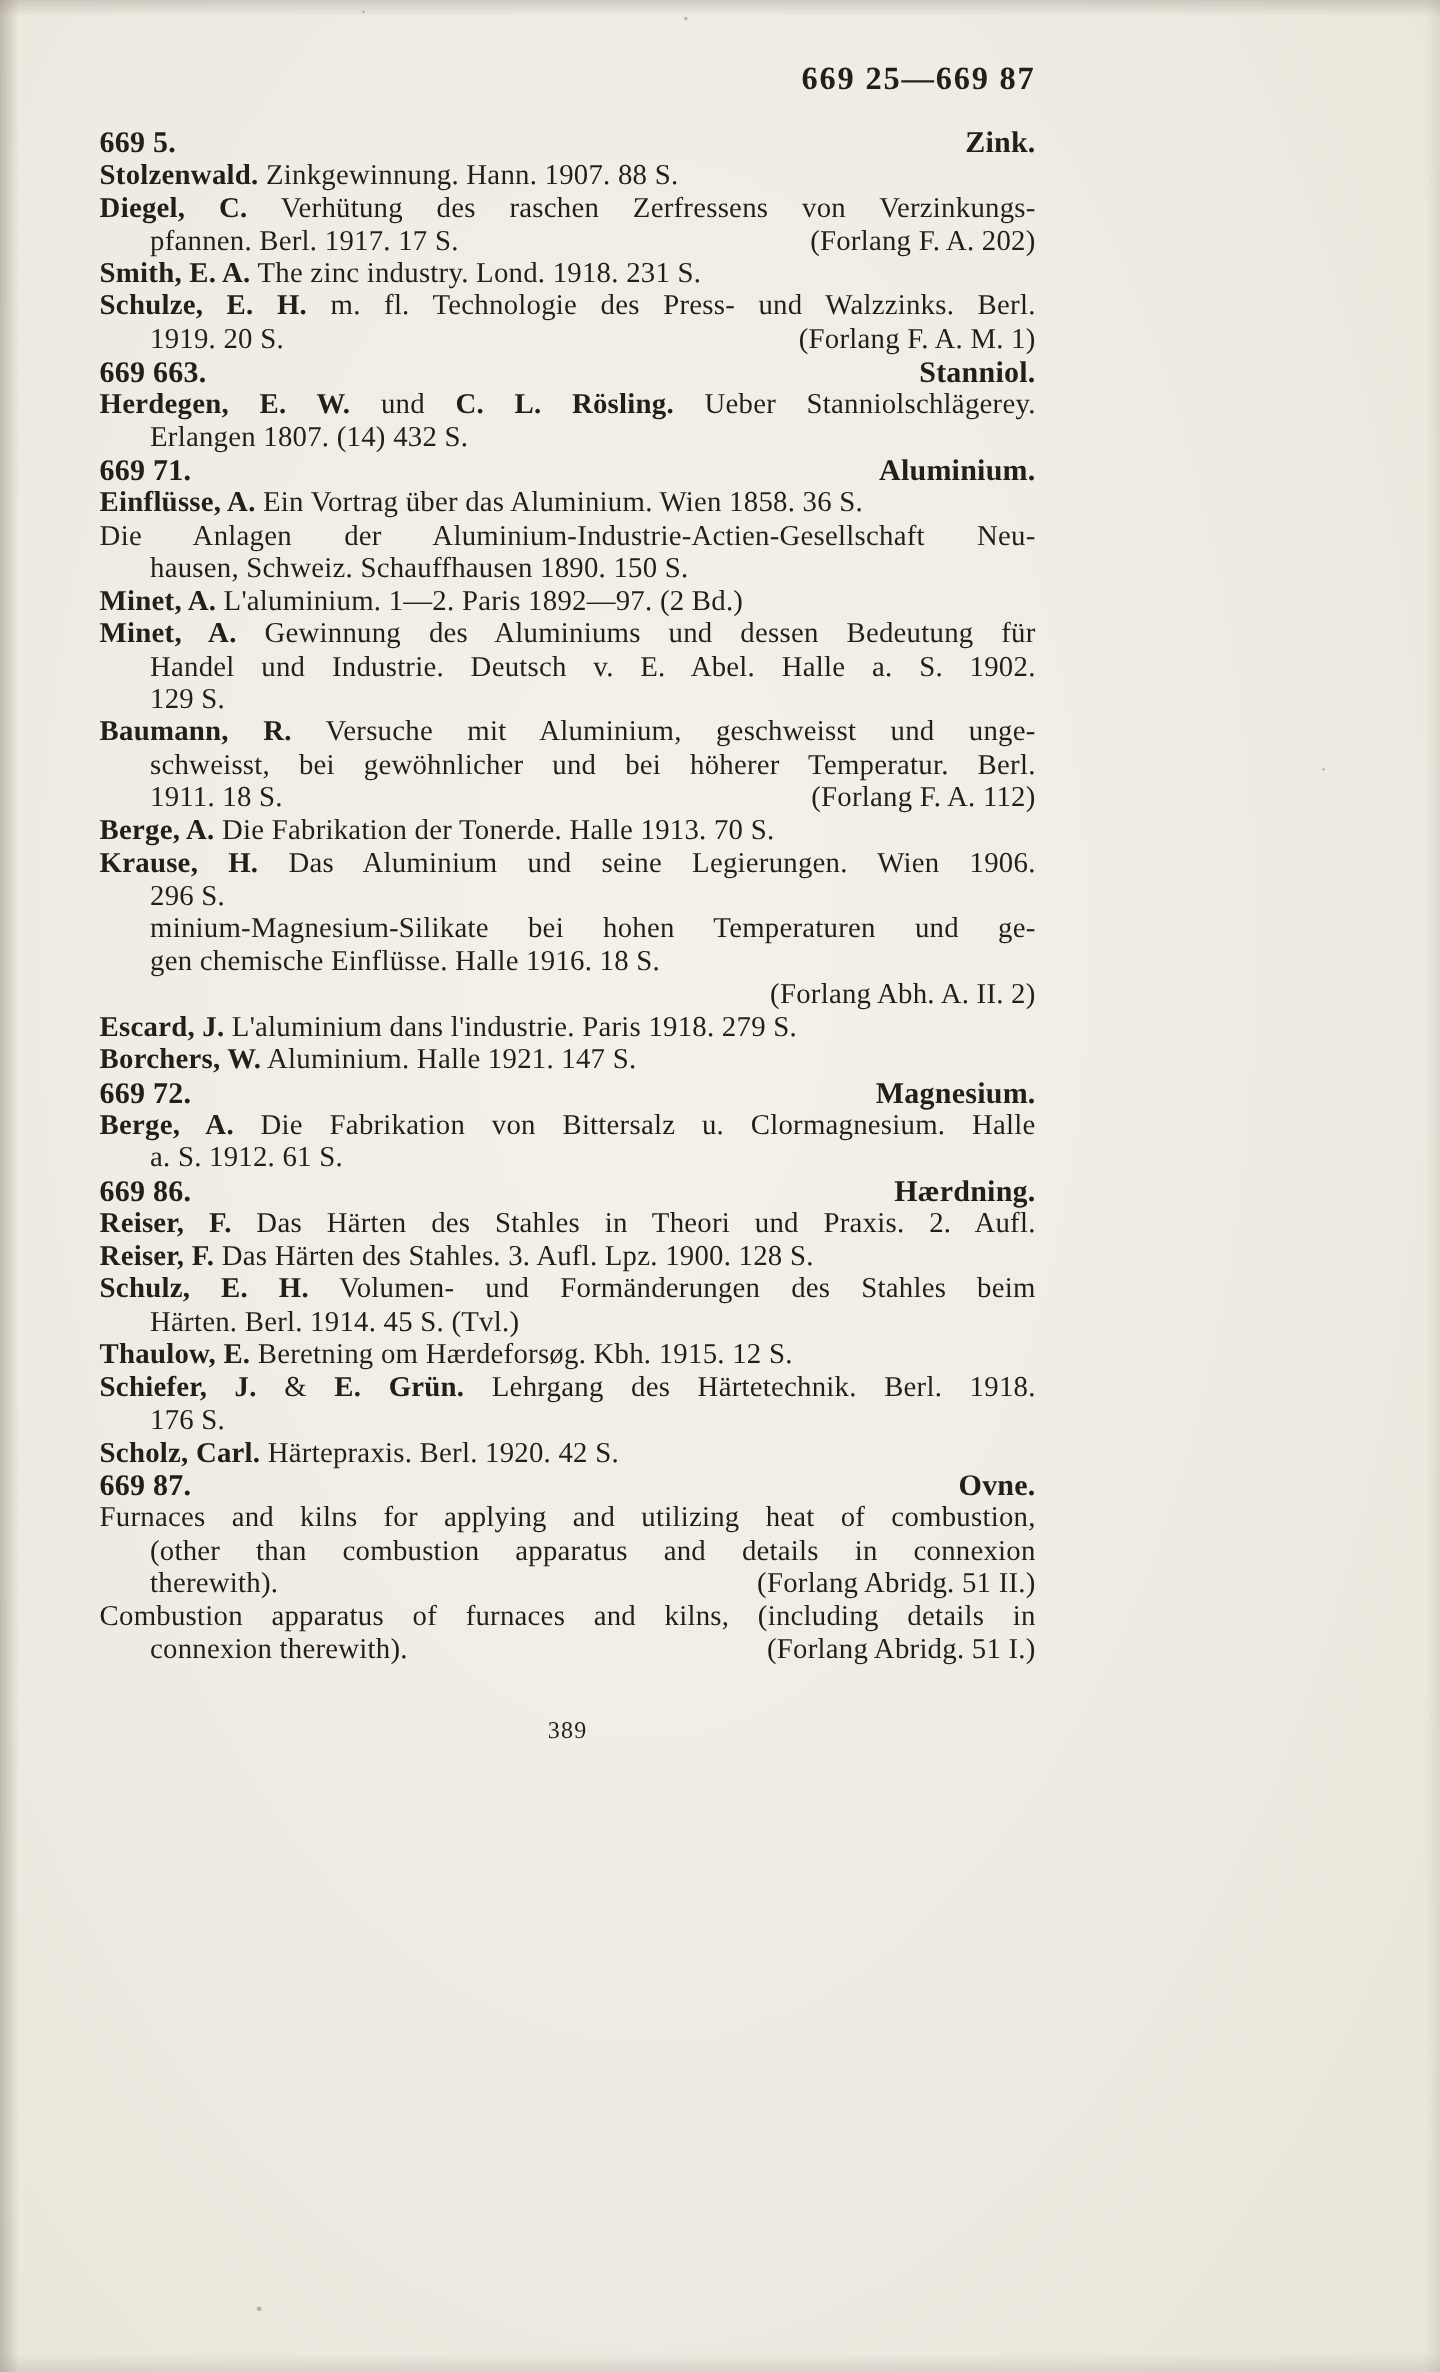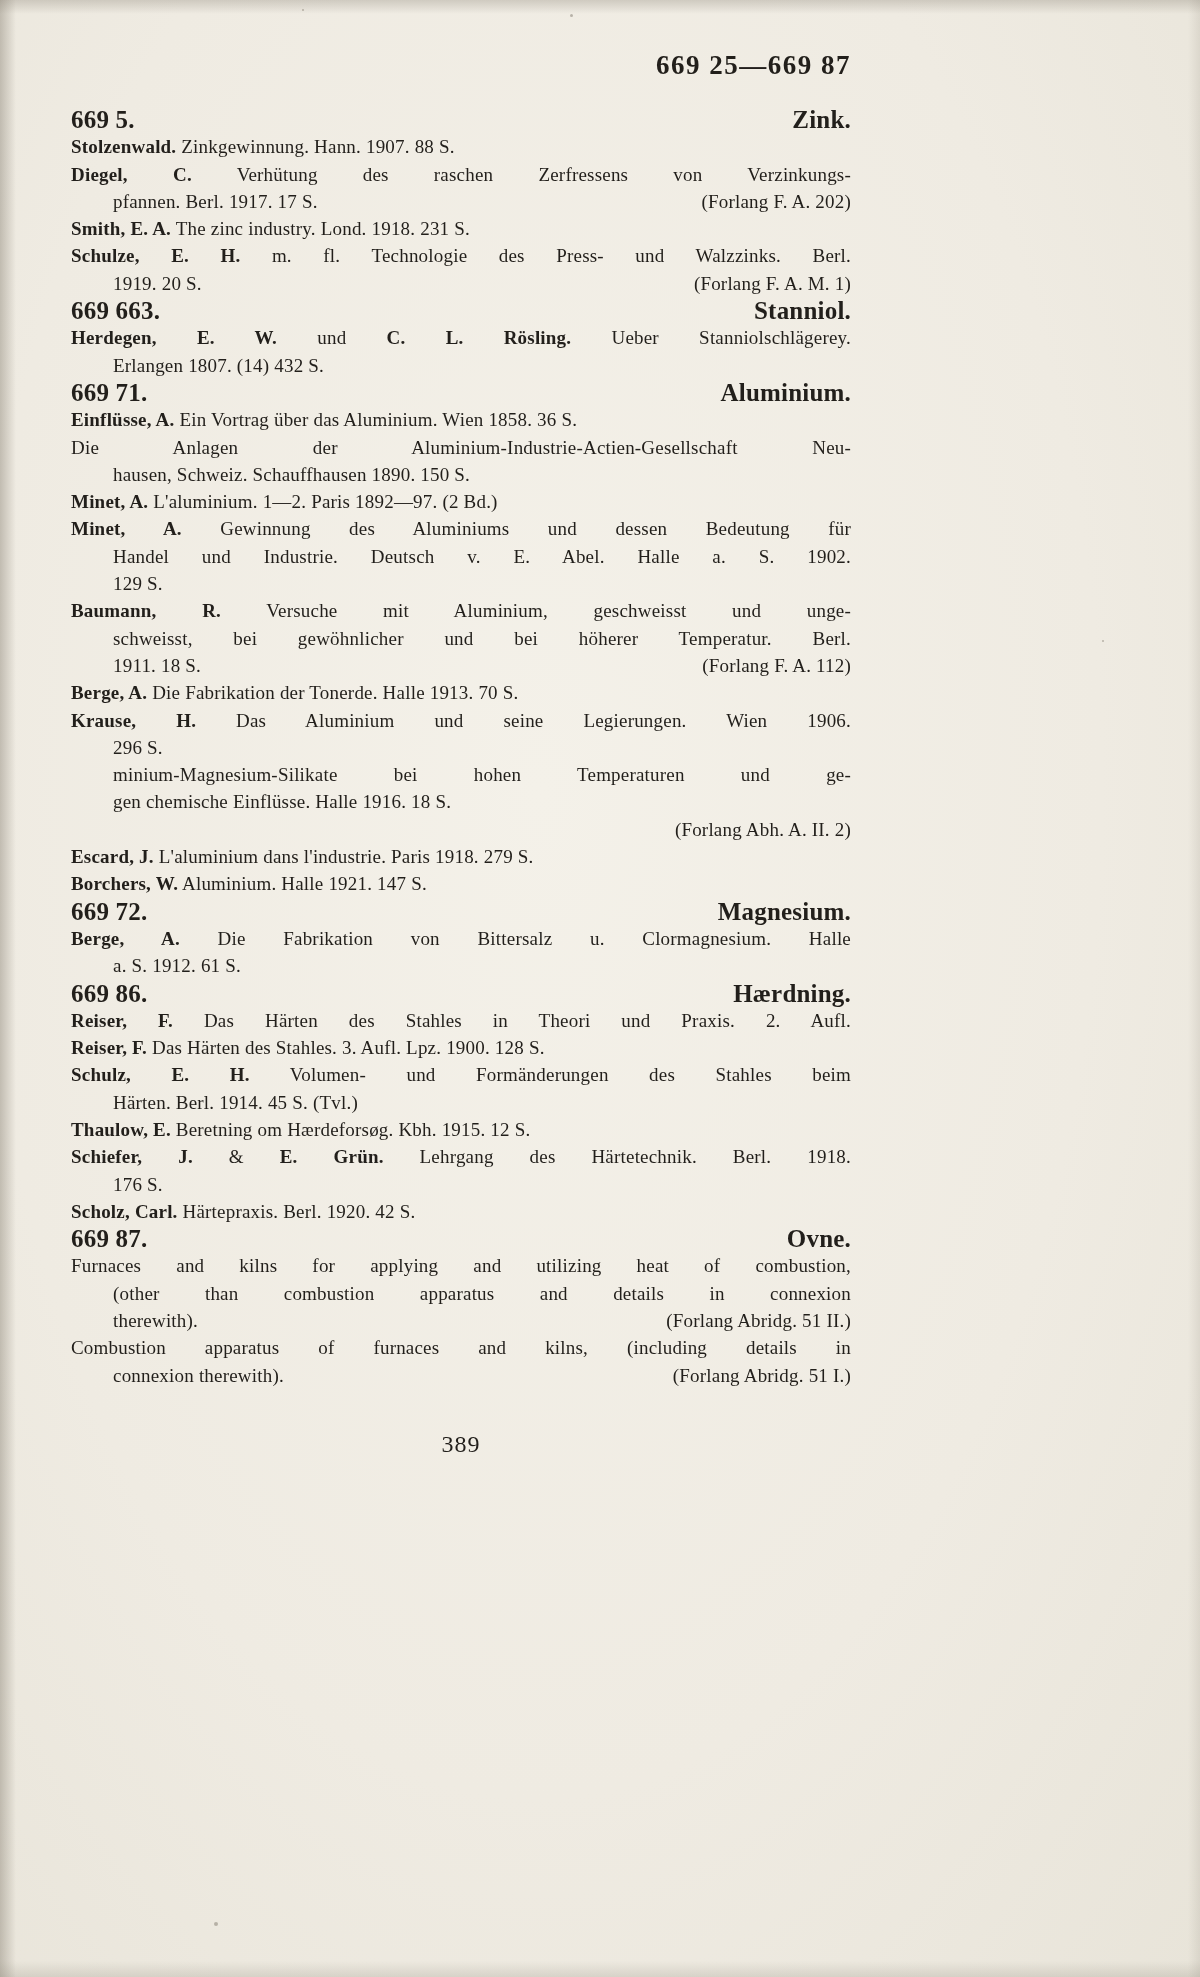--- a/index.html
+++ b/index.html
@@ -12,52 +12,52 @@
     color: #221f1b;
     background:
       linear-gradient(90deg, rgba(138,131,118,.45) 0, rgba(138,131,118,0) 16px),
       linear-gradient(180deg, rgba(138,131,118,.32) 0, rgba(138,131,118,0) 14px),
       linear-gradient(270deg, rgba(138,131,118,.16) 0, rgba(138,131,118,0) 12px),
       linear-gradient(0deg, rgba(138,131,118,.22) 0, rgba(138,131,118,0) 16px),
       radial-gradient(ellipse at 45% 40%, #f4f1e9 0%, #efebe2 60%, #e8e4d9 100%);
   }
   .text-block {
     position: absolute;
-    left: 71px;
+    left: 83px;
     top: 50px;
     width: 780px;
   }
   .running-header {
     font-size: 27px;
     font-weight: bold;
     text-align: right;
     line-height: 30px;
     margin-bottom: 26px;
     letter-spacing: 1.5px;
   }
   .line, .section-head {
-    font-size: 19px;
+    font-size: 24px;
     line-height: 27.3px;
     letter-spacing: 0.2px;
   }
   .section-head {
     display: flex;
     justify-content: space-between;
     font-weight: bold;
     font-size: 25px;
     align-items: flex-end;
   }
   .ind { padding-left: 42px; }
   .just { text-align: justify; text-align-last: justify; }
   .with-note { display: flex; justify-content: space-between; align-items: flex-end; }
   .with-note .note { white-space: nowrap; }
   .bold { font-weight: bold; }
   .page-number {
     text-align: center;
-    font-size: 24px;
+    font-size: 20px;
     margin-top: 42px;
     letter-spacing: 1px;
   }
   .speck {
     position: absolute;
     border-radius: 50%;
     background: #8a8478;
     opacity: .55;
     pointer-events: none;
   }

